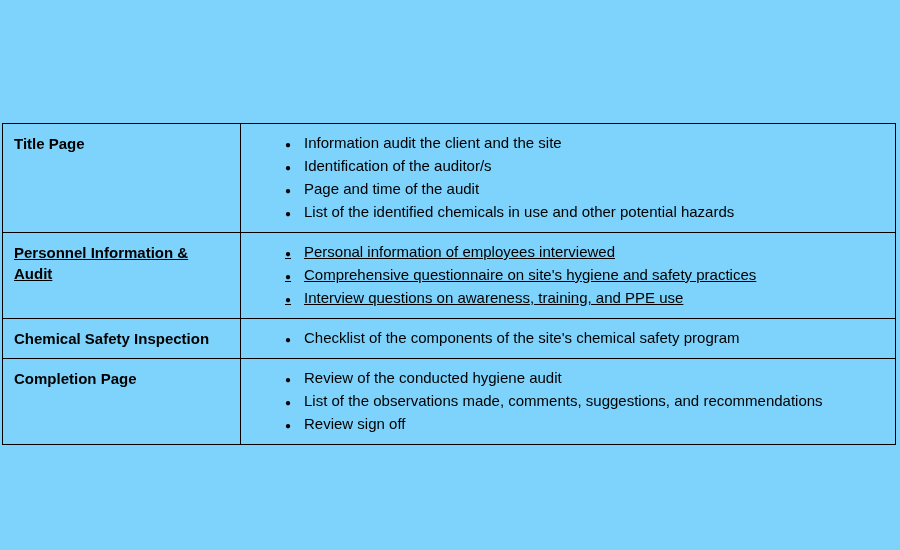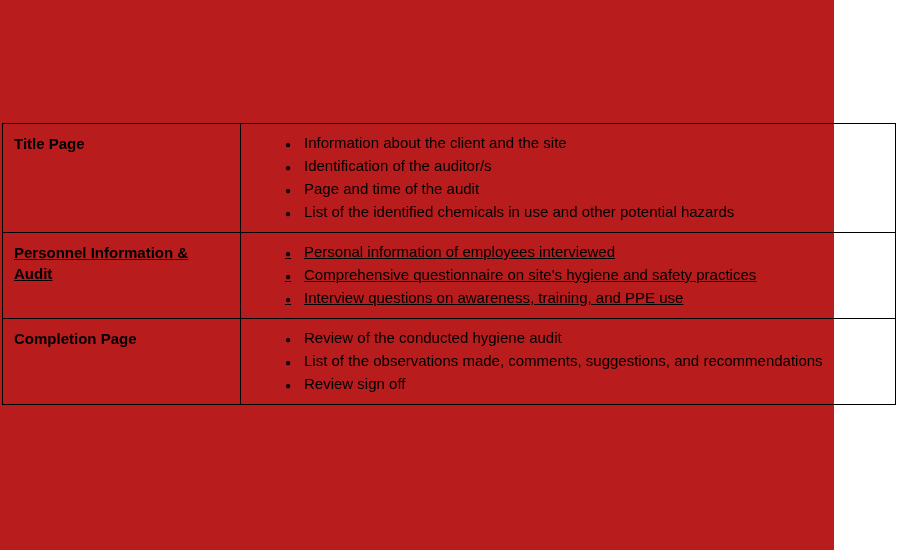--- a/index.html
+++ b/index.html
@@ -5,22 +5,22 @@
   * { margin: 0; padding: 0; box-sizing: border-box; }
   html, body {
     width: 900px; height: 550px;
     background: #ffffff;
     font-family: "Liberation Sans", sans-serif;
     color: #000000;
     overflow: hidden;
   }
   .page {
     position: relative;
-    width: 834px; height: 550px;
-    background: #b91c1c;
+    width: 900px; height: 550px;
+    background: #7dd3fc;
   }
   table.contents {
     position: absolute;
     top: 123px; left: 2px;
     width: 894px;
     border-collapse: collapse;
     table-layout: fixed;
   }
   table.contents, table.contents td {
     border: 1.5px solid #000000;
@@ -62,21 +62,21 @@
 
 <div class="page">
   <table class="contents">
     <tbody>
       <tr class="row-title-page">
         <td class="section-cell">Title Page</td>
         <td class="details-cell">
           <ul class="bullet-list">
             <li>
               <span class="bullet">●</span>
-              <span>Information about the client and the site</span>
+              <span>Information audit the client and the site</span>
             </li>
             <li>
               <span class="bullet">●</span>
               <span>Identification of the auditor/s</span>
             </li>
             <li>
               <span class="bullet">●</span>
               <span>Page and time of the audit</span>
             </li>
             <li>
@@ -100,20 +100,31 @@
               <span>Comprehensive questionnaire on site's hygiene and safety practices</span>
             </li>
             <li>
               <span class="bullet">●</span>
               <span>Interview questions on awareness, training, and PPE use</span>
             </li>
           </ul>
         </td>
       </tr>
 
+      <tr class="row-chemical">
+        <td class="section-cell">Chemical Safety Inspection</td>
+        <td class="details-cell">
+          <ul class="bullet-list">
+            <li>
+              <span class="bullet">●</span>
+              <span>Checklist of the components of the site's chemical safety program</span>
+            </li>
+          </ul>
+        </td>
+      </tr>
 
       <tr class="row-completion">
         <td class="section-cell">Completion Page</td>
         <td class="details-cell">
           <ul class="bullet-list">
             <li>
               <span class="bullet">●</span>
               <span>Review of the conducted hygiene audit</span>
             </li>
             <li>

